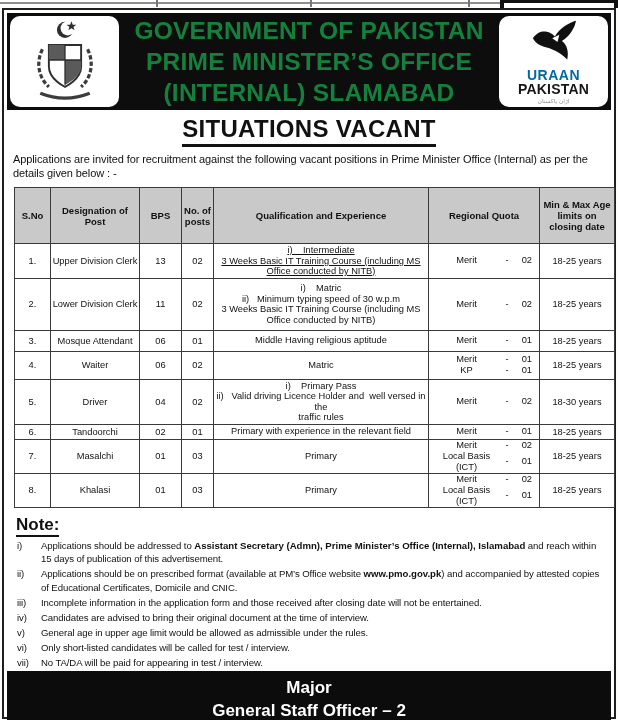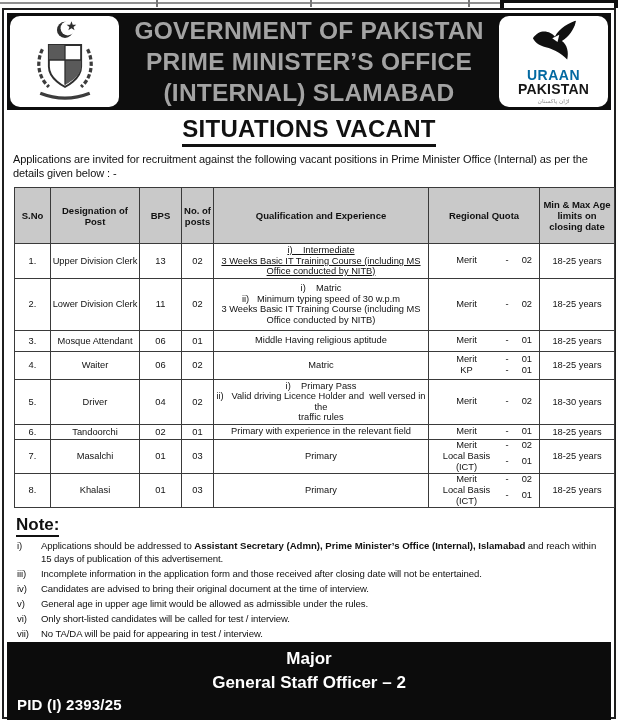--- a/index.html
+++ b/index.html
@@ -24,21 +24,21 @@
   .header-bar {
     background:#0d0d0d; min-height:97px; display:flex; align-items:stretch;
     padding:3px; gap:4px;
   }
   .emblem-box, .logo-box {
     width:109px; flex:0 0 109px; background:#fff; border-radius:10px;
     display:flex; flex-direction:column; align-items:center; justify-content:center;
     padding:2px;
   }
   .title-block {
-    flex:1; color:#a3a3a3; text-align:center; display:flex; flex-direction:column;
+    flex:1; color:#15803d; text-align:center; display:flex; flex-direction:column;
     justify-content:center; font-weight:bold; font-size:24.5px; line-height:31px;
     letter-spacing:0.2px;
   }
   .logo-word1 { font-weight:bold; font-size:14px; letter-spacing:0.5px; line-height:14px; color:#0369a1; }
   .logo-word2 { font-weight:bold; font-size:14px; letter-spacing:0.2px; line-height:15px; color:#161616;text-align:center; }
   .logo-urdu { font-size:6px; color:#8a8a8a; line-height:8px; transform:scaleY(0.9); }
 
   
   .main-heading { text-align:center; margin:5px 0 3px 0; }
   .main-heading span {
@@ -335,20 +335,24 @@
 
   <div class="note-heading">
     <span>Note:</span>
   </div>
   <div class="notes" id="notes">
       <div class="note-item">
         <span class="note-num">i)</span>
         <span class="note-text">Applications should be addressed to <b>Assistant Secretary (Admn), Prime Minister’s Office (Internal), Islamabad</b> and reach within 15 days of publication of this advertisement.</span>
       </div>
       <div class="note-item">
+        <span class="note-num">ii)</span>
+        <span class="note-text">Applications should be on prescribed format (available at PM’s Office website <b>www.pmo.gov.pk</b>) and accompanied by attested copies of Educational Certificates, Domicile and CNIC.</span>
+      </div>
+      <div class="note-item">
         <span class="note-num">iii)</span>
         <span class="note-text">Incomplete information in the application form and those received after closing date will not be entertained.</span>
       </div>
       <div class="note-item">
         <span class="note-num">iv)</span>
         <span class="note-text">Candidates are advised to bring their original document at the time of interview.</span>
       </div>
       <div class="note-item">
         <span class="note-num">v)</span>
         <span class="note-text">General age in upper age limit would be allowed as admissible under the rules.</span>

